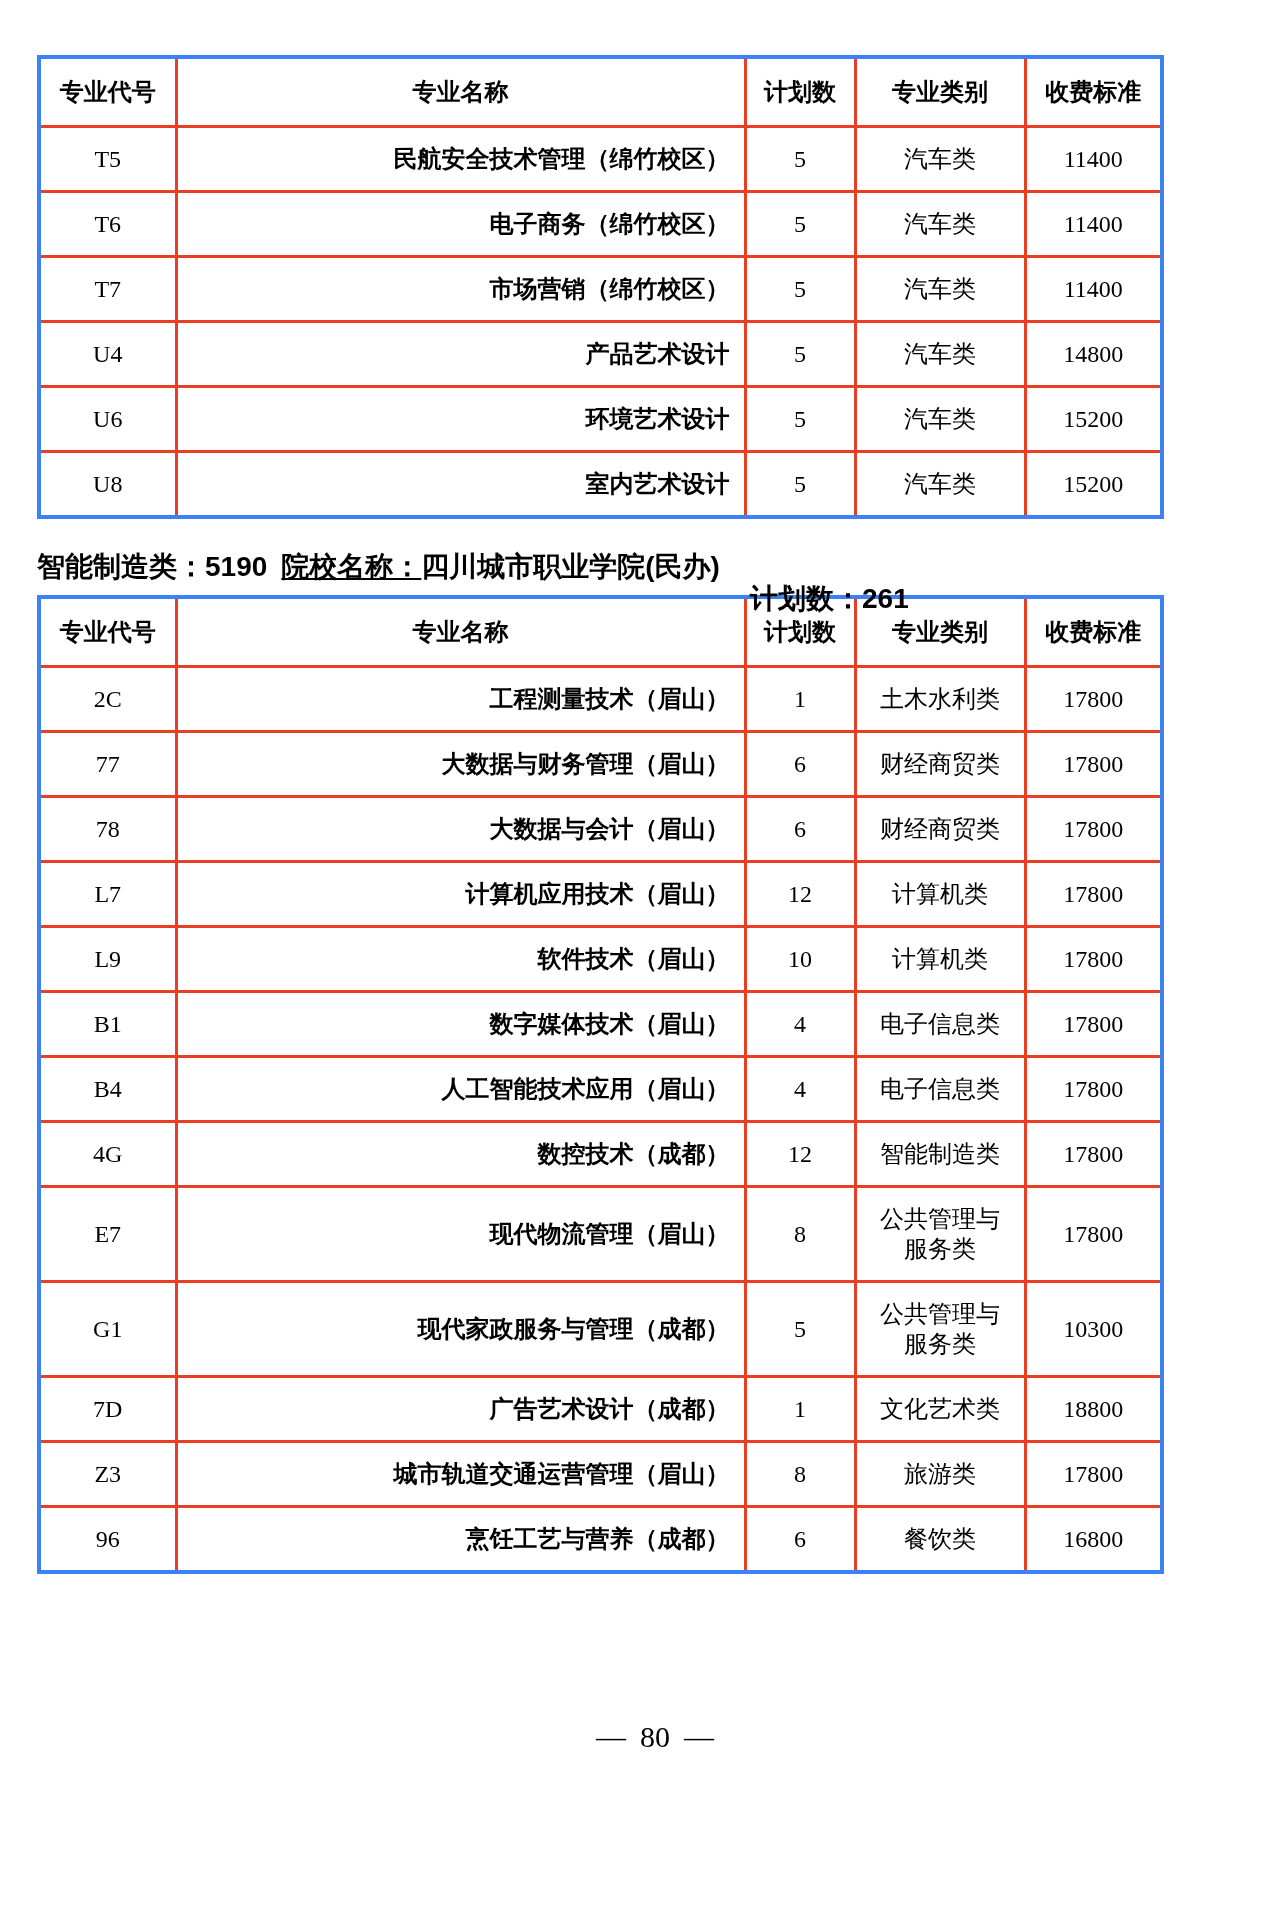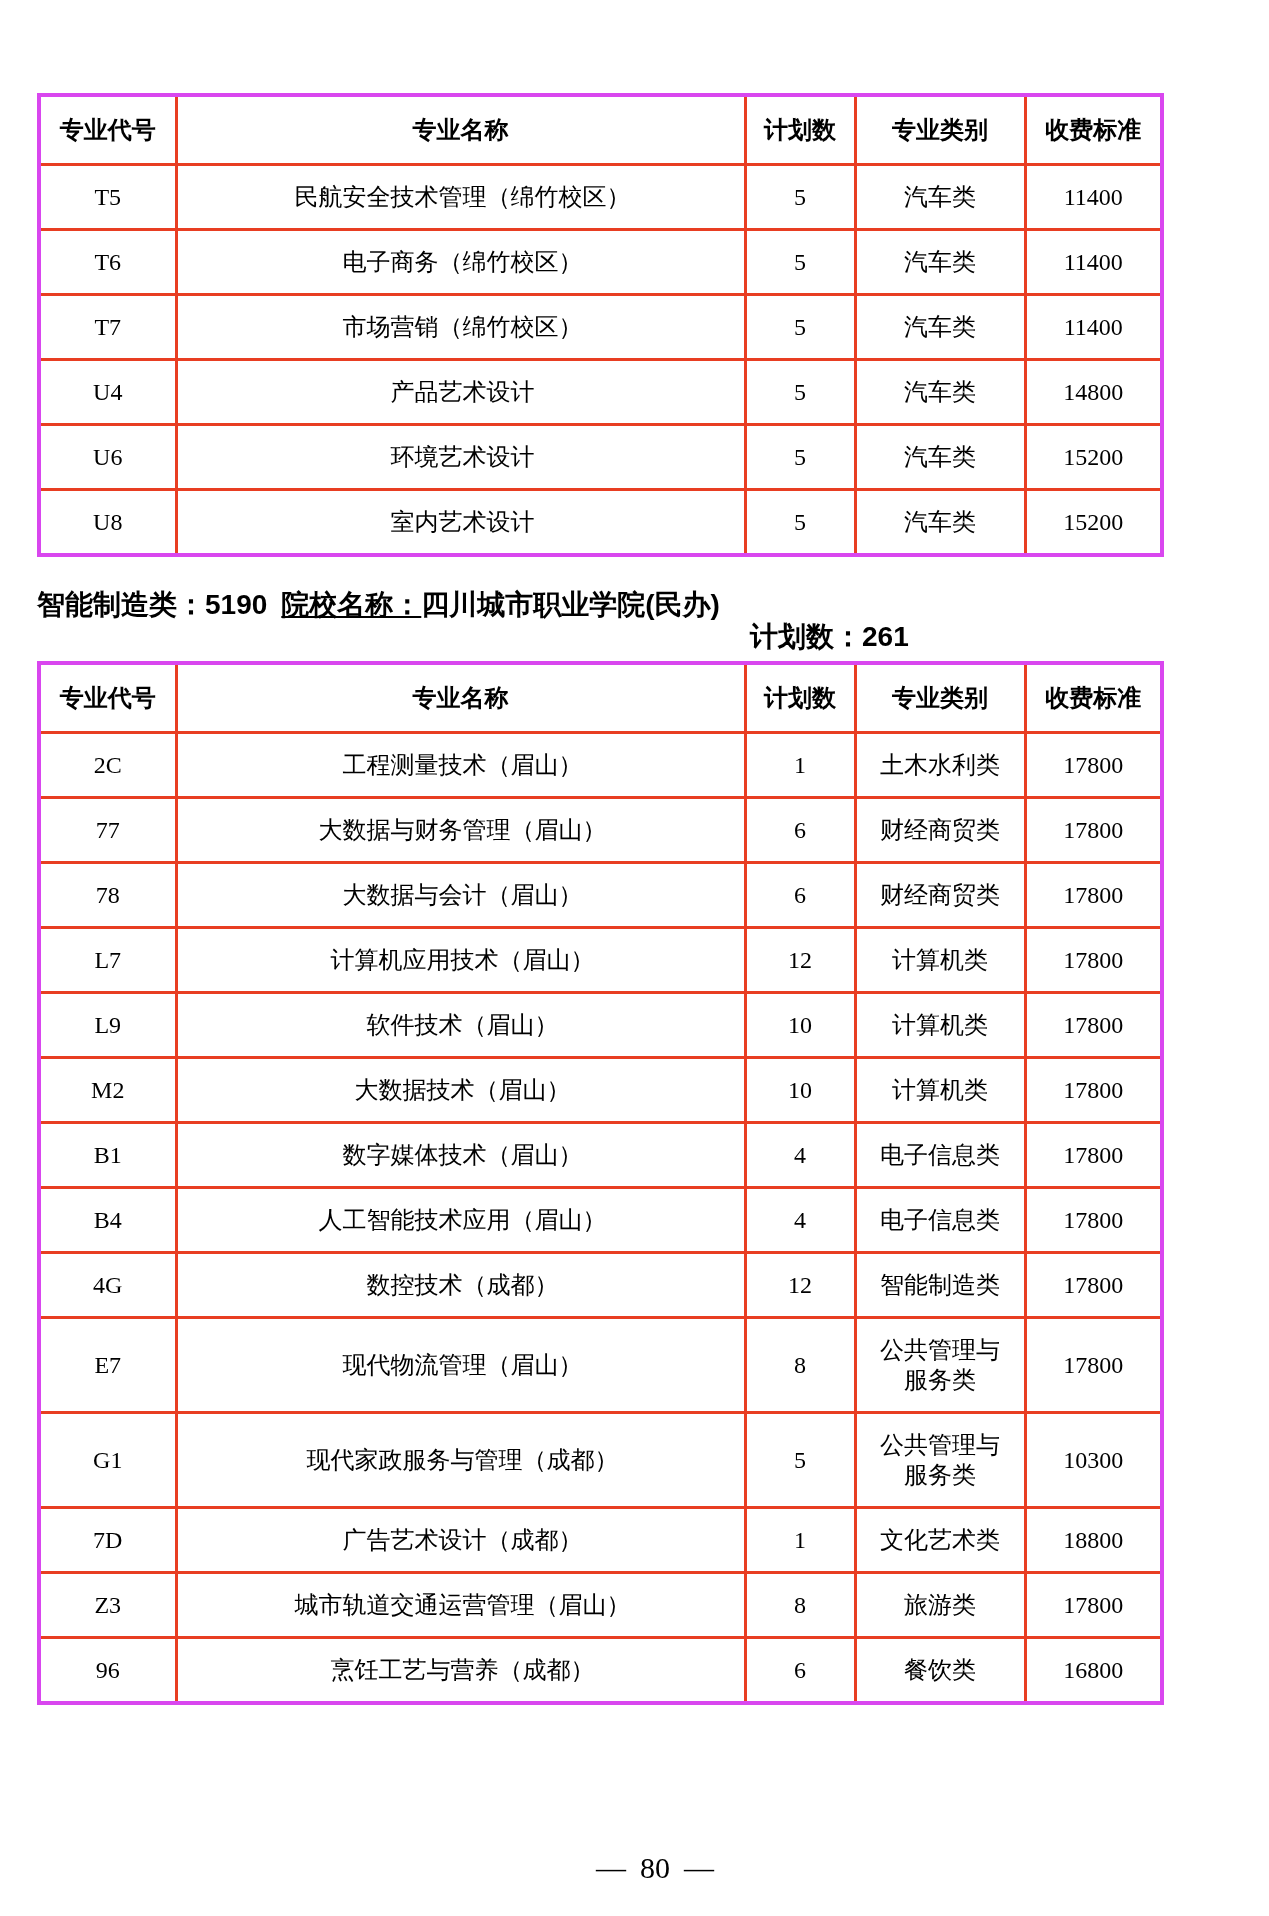--- a/index.html
+++ b/index.html
@@ -14,22 +14,21 @@
     color: #000000;
     font-family: "Liberation Serif", "DejaVu Serif", serif;
   }
   .content {
     padding: 55px 0 0 37px;
   }
   table.plan-table {
     border-collapse: collapse;
     table-layout: fixed;
     width: 1123px;
-    border: 4px solid #d946ef;
-    margin-top: 38px;
+    border: 4px solid #3b82f6;
   }
   table.plan-table th,
   table.plan-table td {
     border: 3px solid #e83e22;
     text-align: center;
     vertical-align: middle;
     overflow: hidden;
   }
   table.plan-table th {
     font-family: "Liberation Sans", "DejaVu Sans", sans-serif;
@@ -38,22 +37,23 @@
     line-height: 30px;
     padding: 18px 6px;
   }
   table.plan-table td {
     font-size: 24px;
     line-height: 30px;
     padding: 16px 14px;
     word-break: break-all;
   }
   table.plan-table td.name-cell {
-    text-align: center;
+    text-align: right;
     padding-left: 18px;
+    font-weight: bold;
   }
   col.c-code { width: 137px; }
   col.c-name { width: 569px; }
   col.c-plan { width: 110px; }
   col.c-cat  { width: 170px; }
   col.c-fee  { width: 137px; }
 
   .section-heading {
     position: relative;
     width: 1123px;
@@ -203,27 +203,20 @@
           <td>17800</td>
         </tr>
         <tr>
           <td>L9</td>
           <td class="name-cell">软件技术（眉山）</td>
           <td>10</td>
           <td>计算机类</td>
           <td>17800</td>
         </tr>
         <tr>
-          <td>M2</td>
-          <td class="name-cell">大数据技术（眉山）</td>
-          <td>10</td>
-          <td>计算机类</td>
-          <td>17800</td>
-        </tr>
-        <tr>
           <td>B1</td>
           <td class="name-cell">数字媒体技术（眉山）</td>
           <td>4</td>
           <td>电子信息类</td>
           <td>17800</td>
         </tr>
         <tr>
           <td>B4</td>
           <td class="name-cell">人工智能技术应用（眉山）</td>
           <td>4</td>

